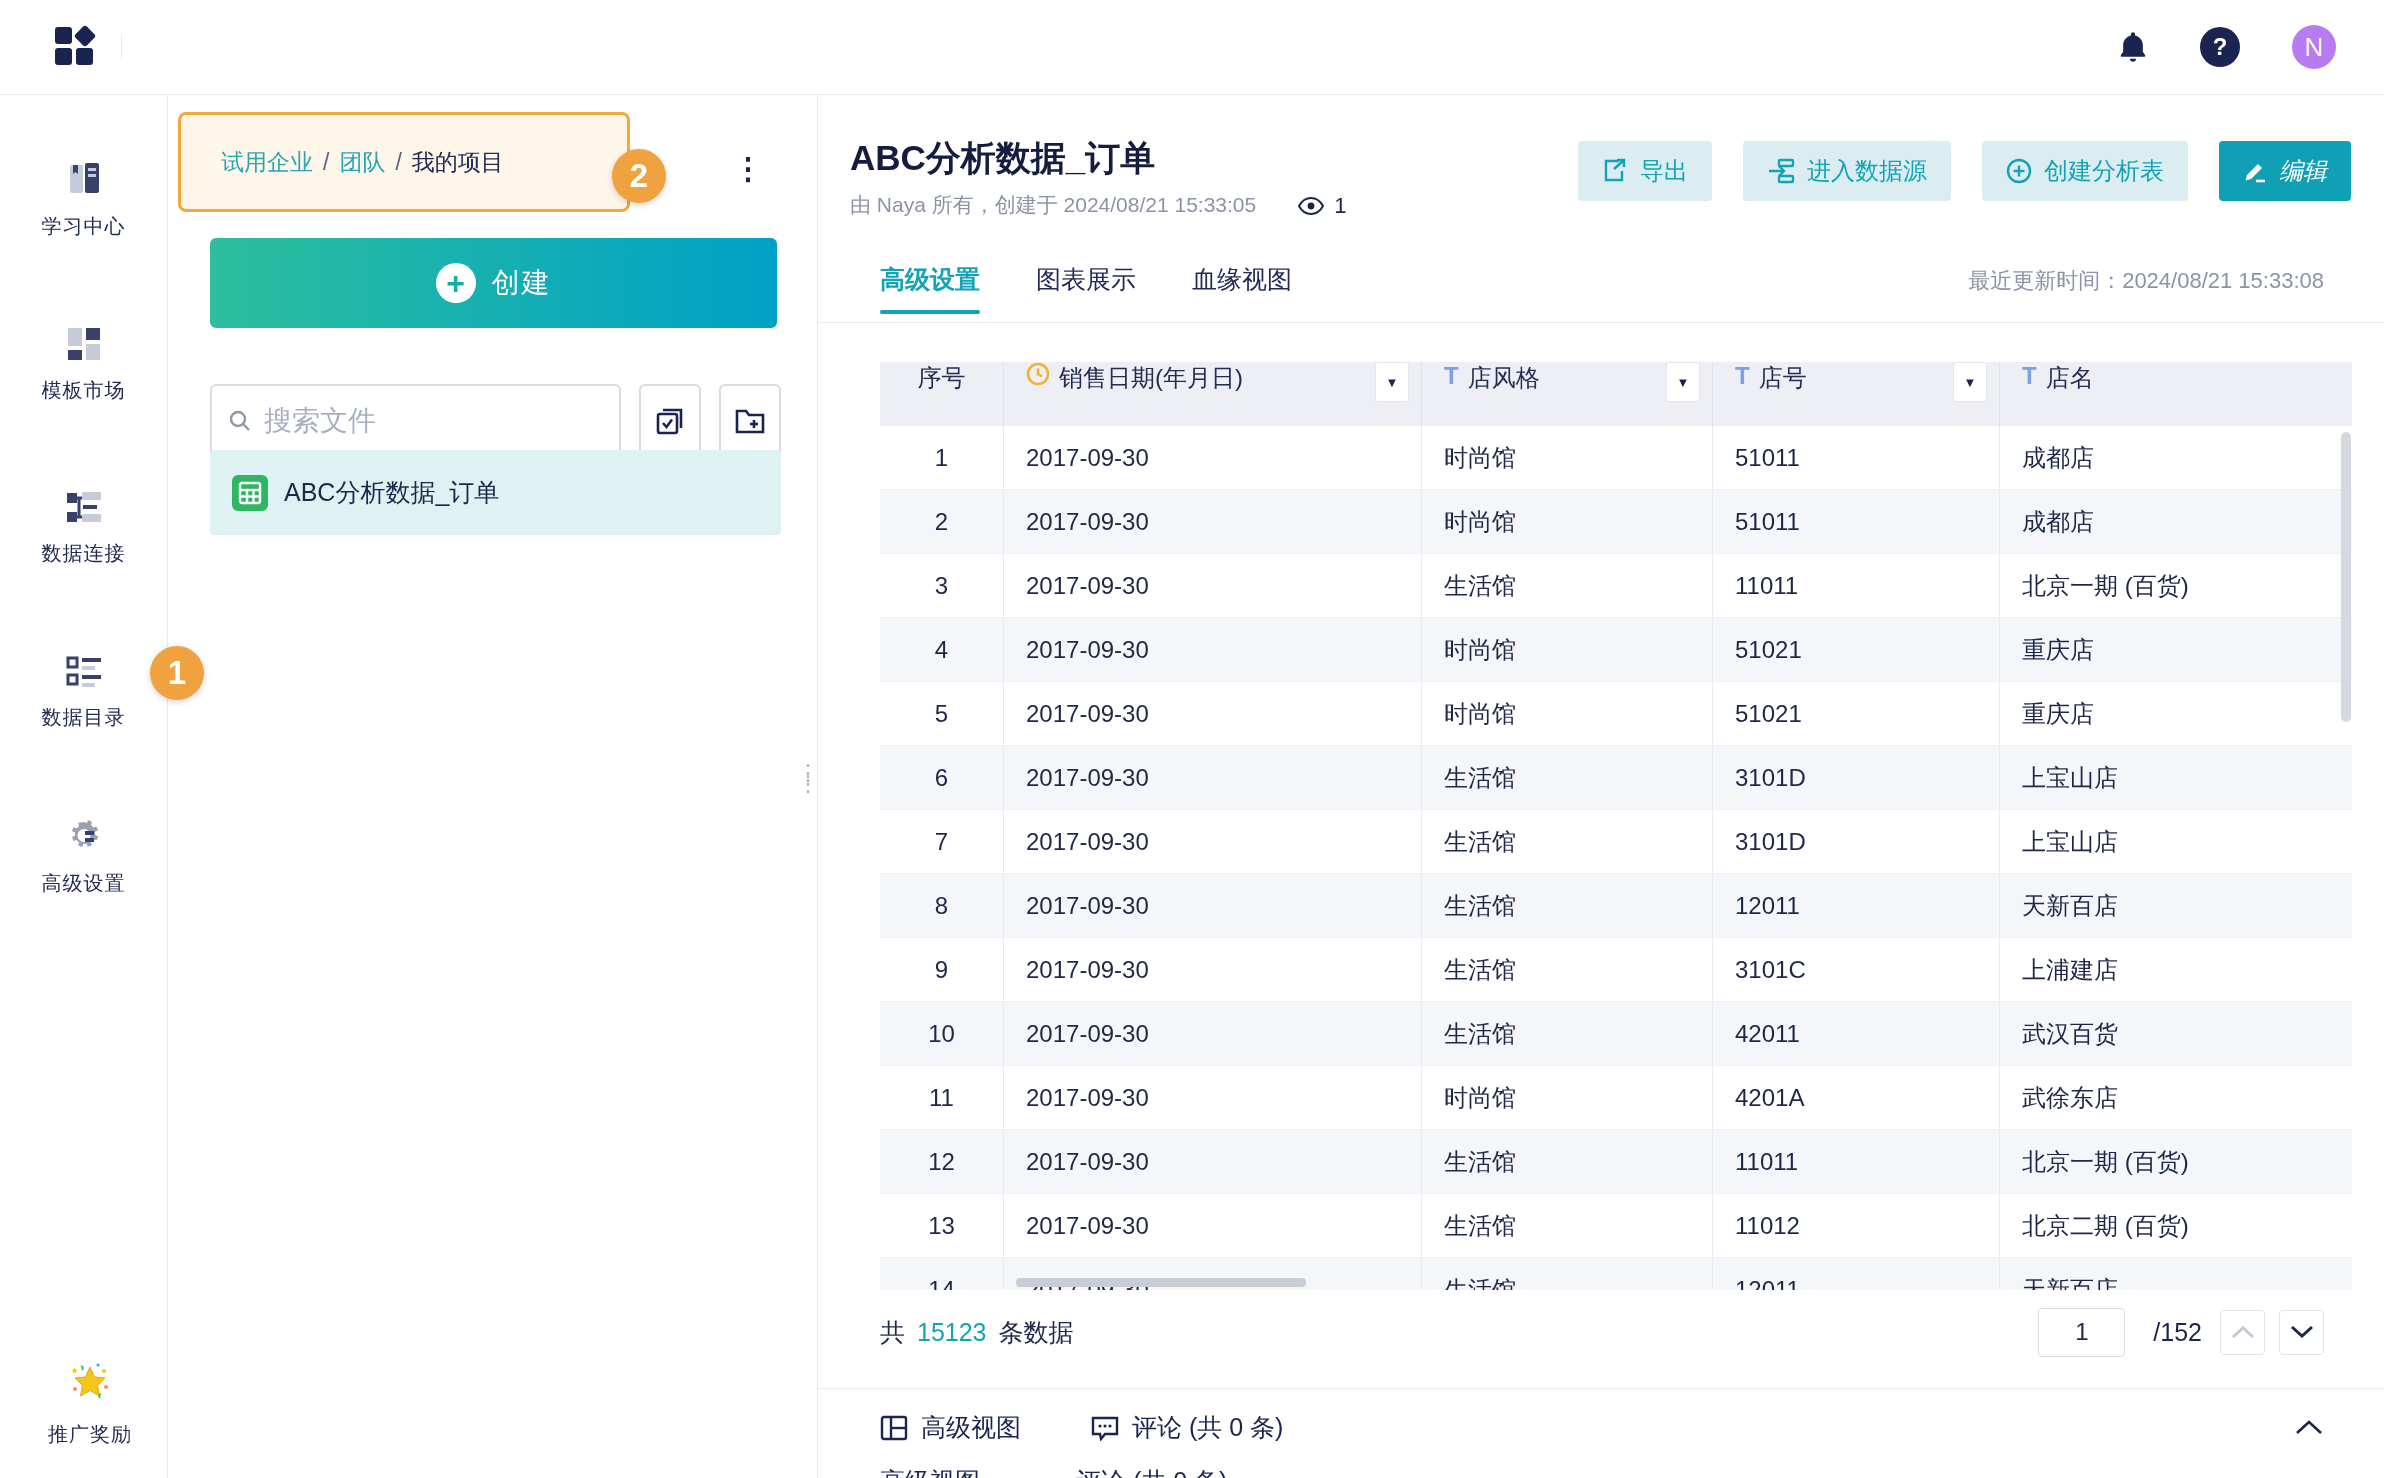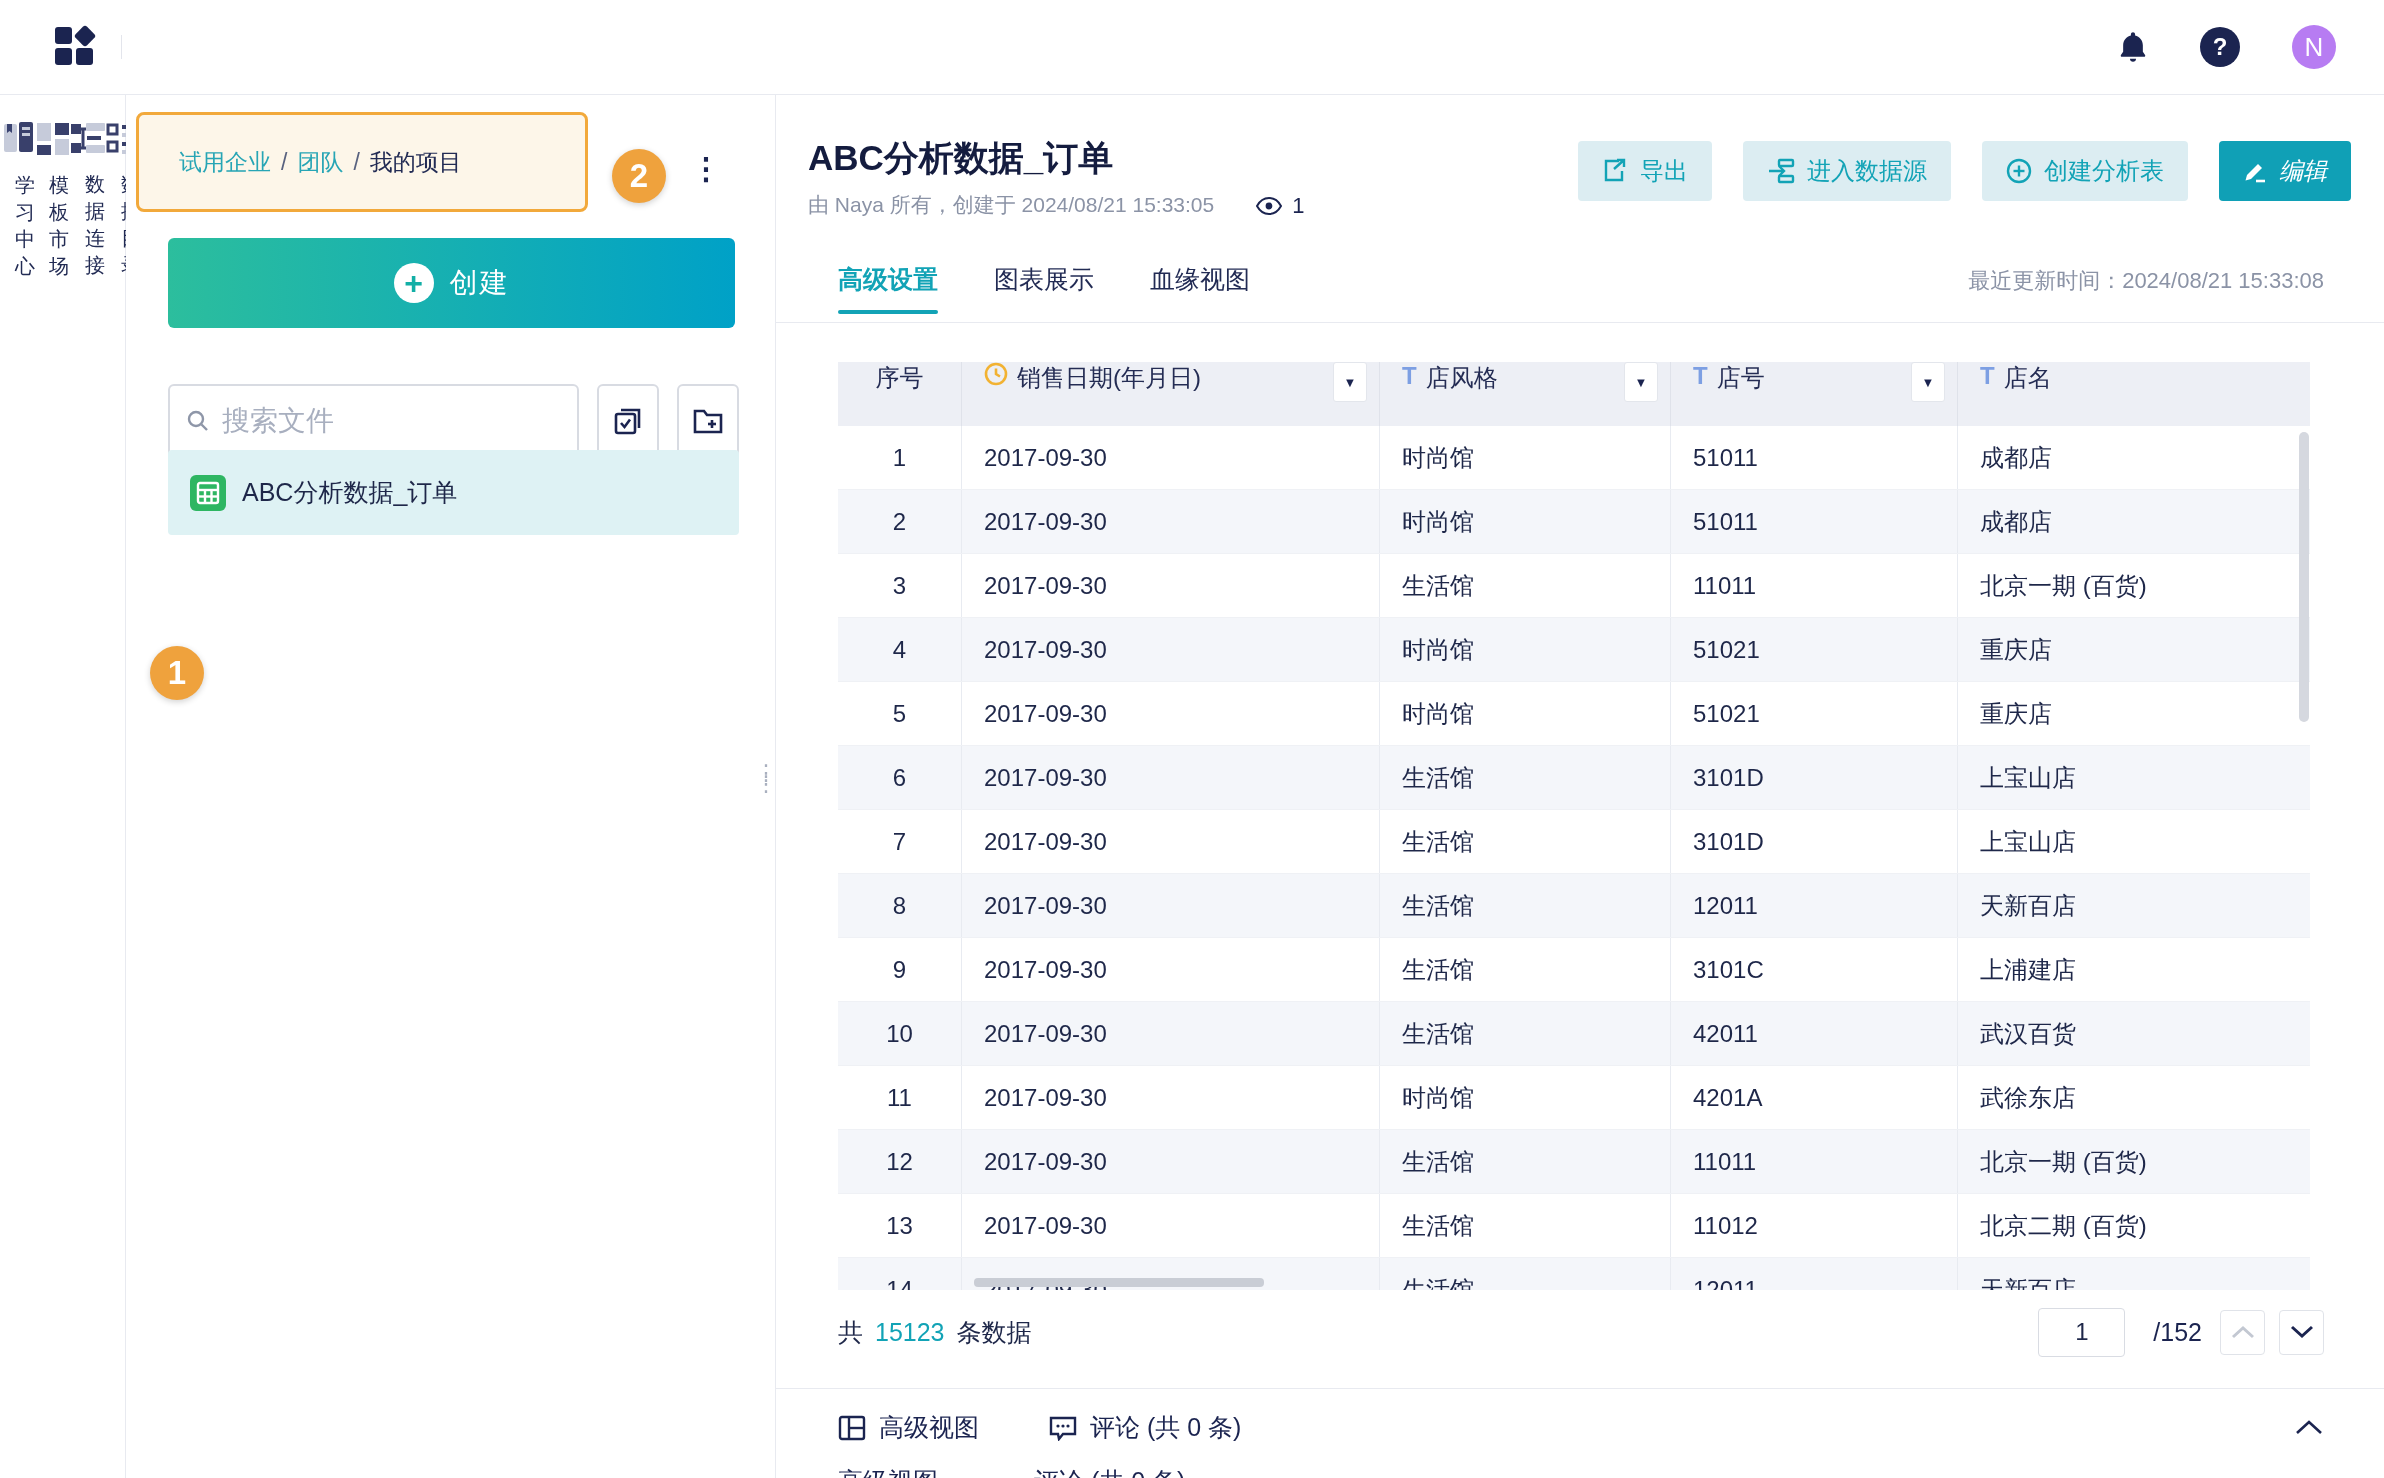--- a/index.html
+++ b/index.html
@@ -22,22 +22,22 @@
   .iconbtn { background:none; border:none; cursor:pointer; display:flex; align-items:center; }
   .help-circle { width:40px; height:40px; border-radius:50%; background:#1B2450; color:#fff;
     font-size:24px; font-weight:bold; display:flex; align-items:center; justify-content:center; }
   .avatar { width:44px; height:44px; border-radius:50%; background:#B77CF2; color:#fff;
     font-size:26px; display:flex; align-items:center; justify-content:center; cursor:pointer; }
 
   
   .app { position:relative; display:flex; height:1383px; }
 
   
-  .sidebar { width:126px; border-right:1px solid #E8EAF0; display:flex; flex-direction:row;
-    padding-top:24px; background:#fff;text-align:right; }
+  .sidebar { width:168px; border-right:1px solid #E8EAF0; display:flex; flex-direction:column;
+    padding-top:24px; background:#fff; }
   .nav-item { height:164px; display:flex; flex-direction:column; align-items:center;
     justify-content:center; gap:12px; cursor:pointer; }
   .nav-label { font-size:20px; color:#222B54; letter-spacing:1px; }
   .nav-item.active { margin:0 2px; border:3px solid #F2A93B; border-radius:10px; background:#EFF1E4; }
   .nav-item.active .nav-label { color:#1E9FAA; font-weight:bold; }
   .nav-item.promo { margin-top:auto; margin-bottom:14px; height:120px;margin-left:13px; }
 
   
   .file-panel { width:650px; border-right:1px solid #E8EAF0; position:relative; background:#fff; }
   .breadcrumb-box { position:absolute; left:10px; top:17px; width:452px; height:100px;

